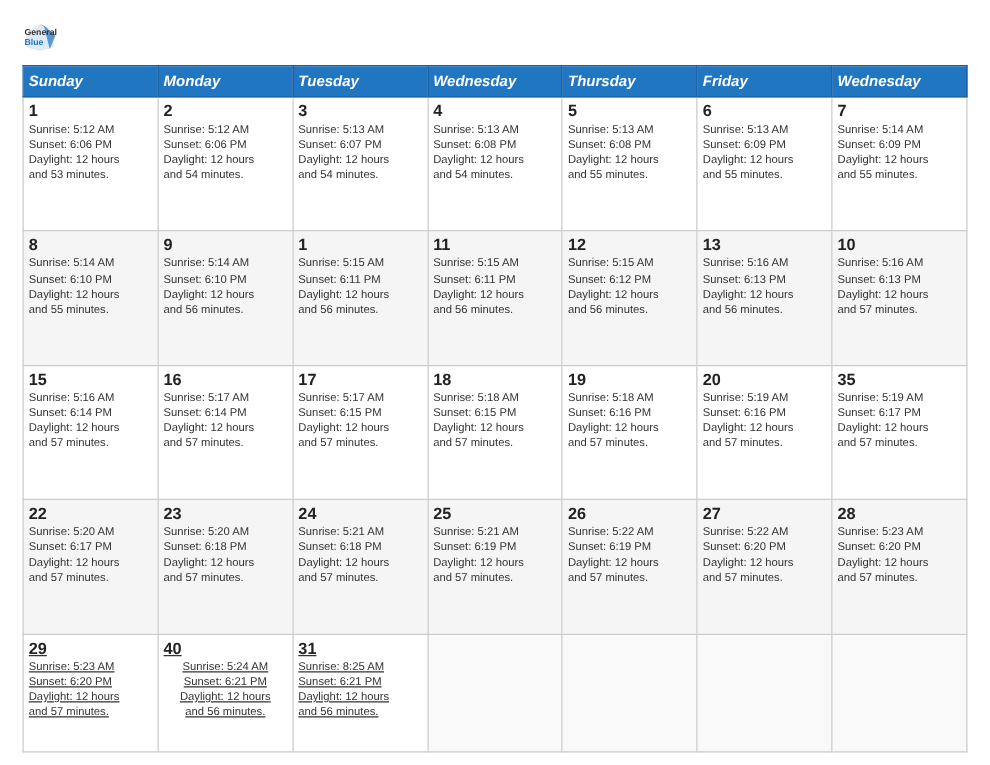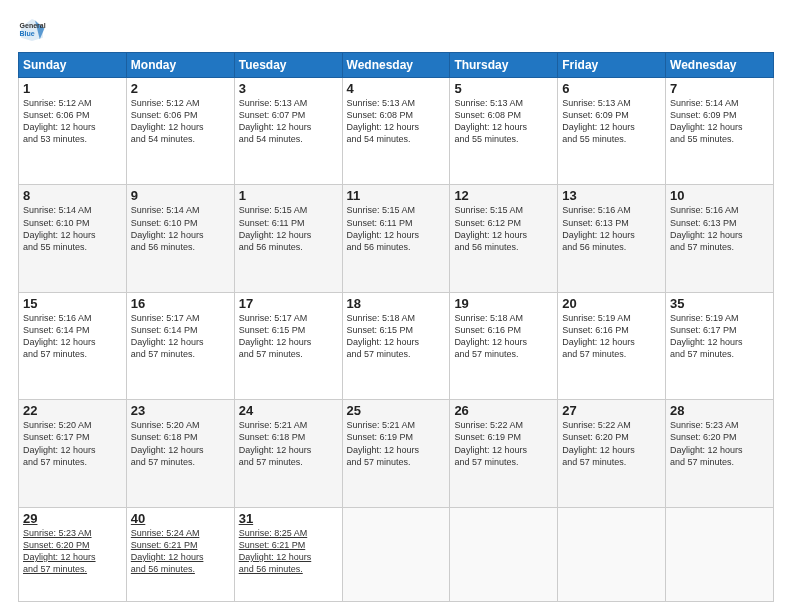--- a/index.html
+++ b/index.html
@@ -54,20 +54,21 @@
       table-layout: fixed;
     }
     .calendar th {
       background: #2176c2;
       color: #fff;
       font-size: 12px;
       font-weight: bold;
       padding: 5px 4px;
       text-align: left;
       border: 1px solid #1a5fa0;
+      font-style: italic;
     }
     .calendar td {
       border: 1px solid #ccc;
       vertical-align: top;
       padding: 3px 4px;
       font-size: 9.5px;
       color: #333;
       background: #fff;
       height: 82px;
     }
@@ -334,21 +335,21 @@
         <tr class="last-row">
           <td>
             <span class="day-num">29</span>
             <div class="day-info" style="white-space: pre-line;">Sunrise: 5:23 AM
 Sunset: 6:20 PM
 Daylight: 12 hours
 and 57 minutes.</div>
           </td>
           <td>
             <span class="day-num">40</span>
-            <div class="day-info" style="white-space: pre-line;">Sunrise: 5:24 AM
+            <div class="day-info" style="white-space: pre-line; text-align: center;">Sunrise: 5:24 AM
 Sunset: 6:21 PM
 Daylight: 12 hours
 and 56 minutes.</div>
           </td>
           <td>
             <span class="day-num">31</span>
             <div class="day-info" style="white-space: pre-line;">Sunrise: 8:25 AM
 Sunset: 6:21 PM
 Daylight: 12 hours
 and 56 minutes.</div>

